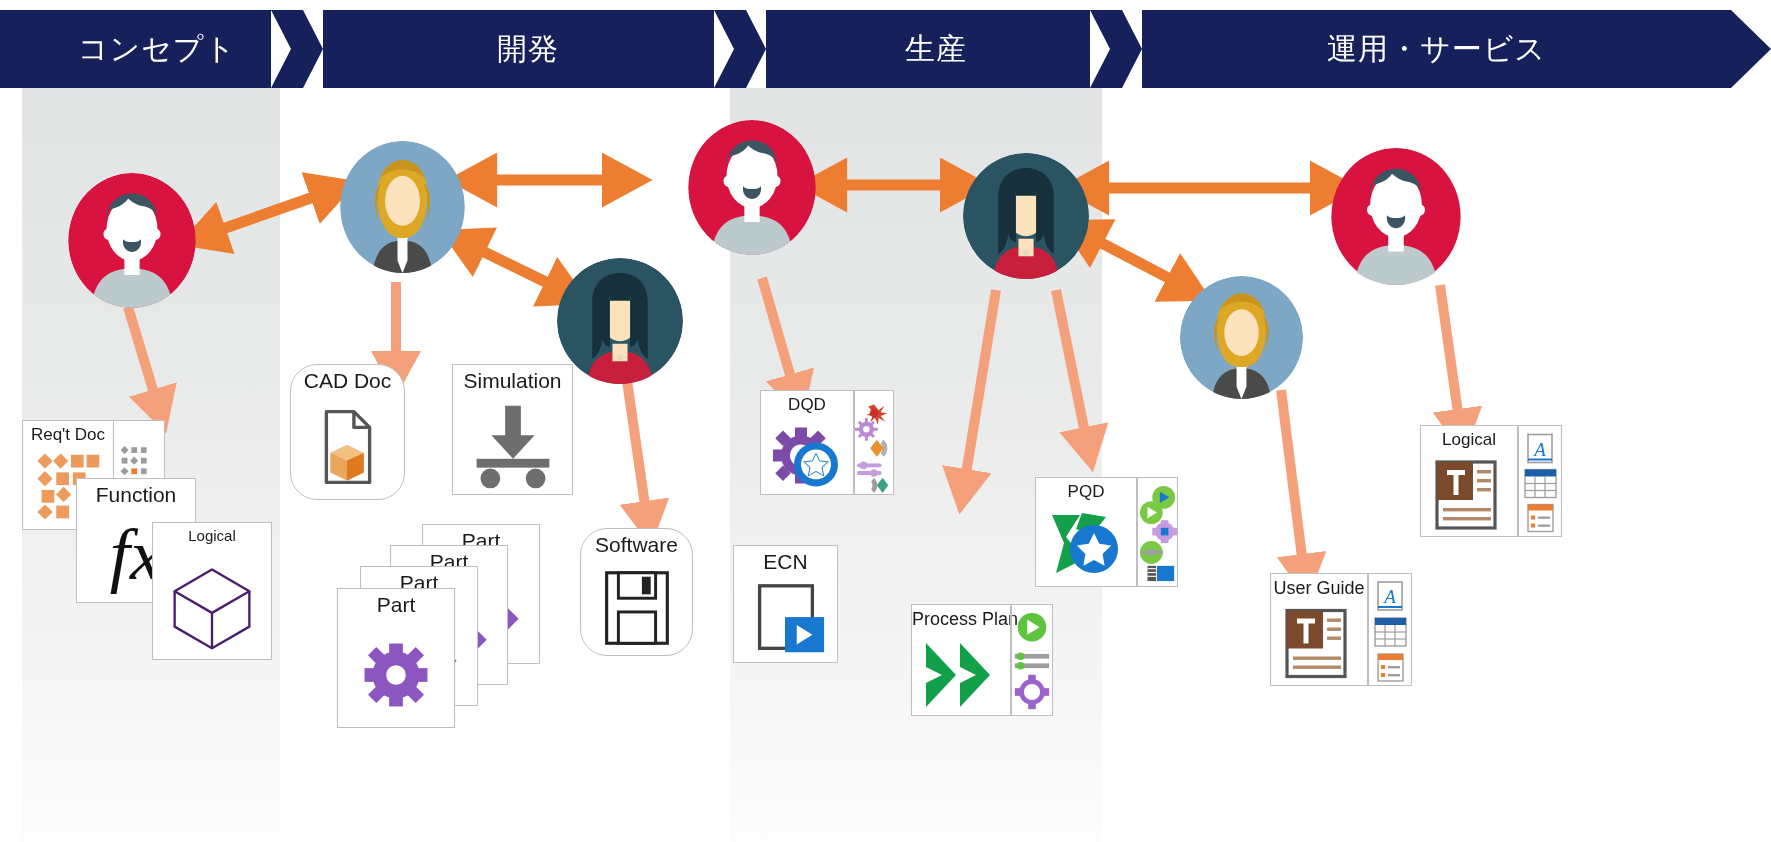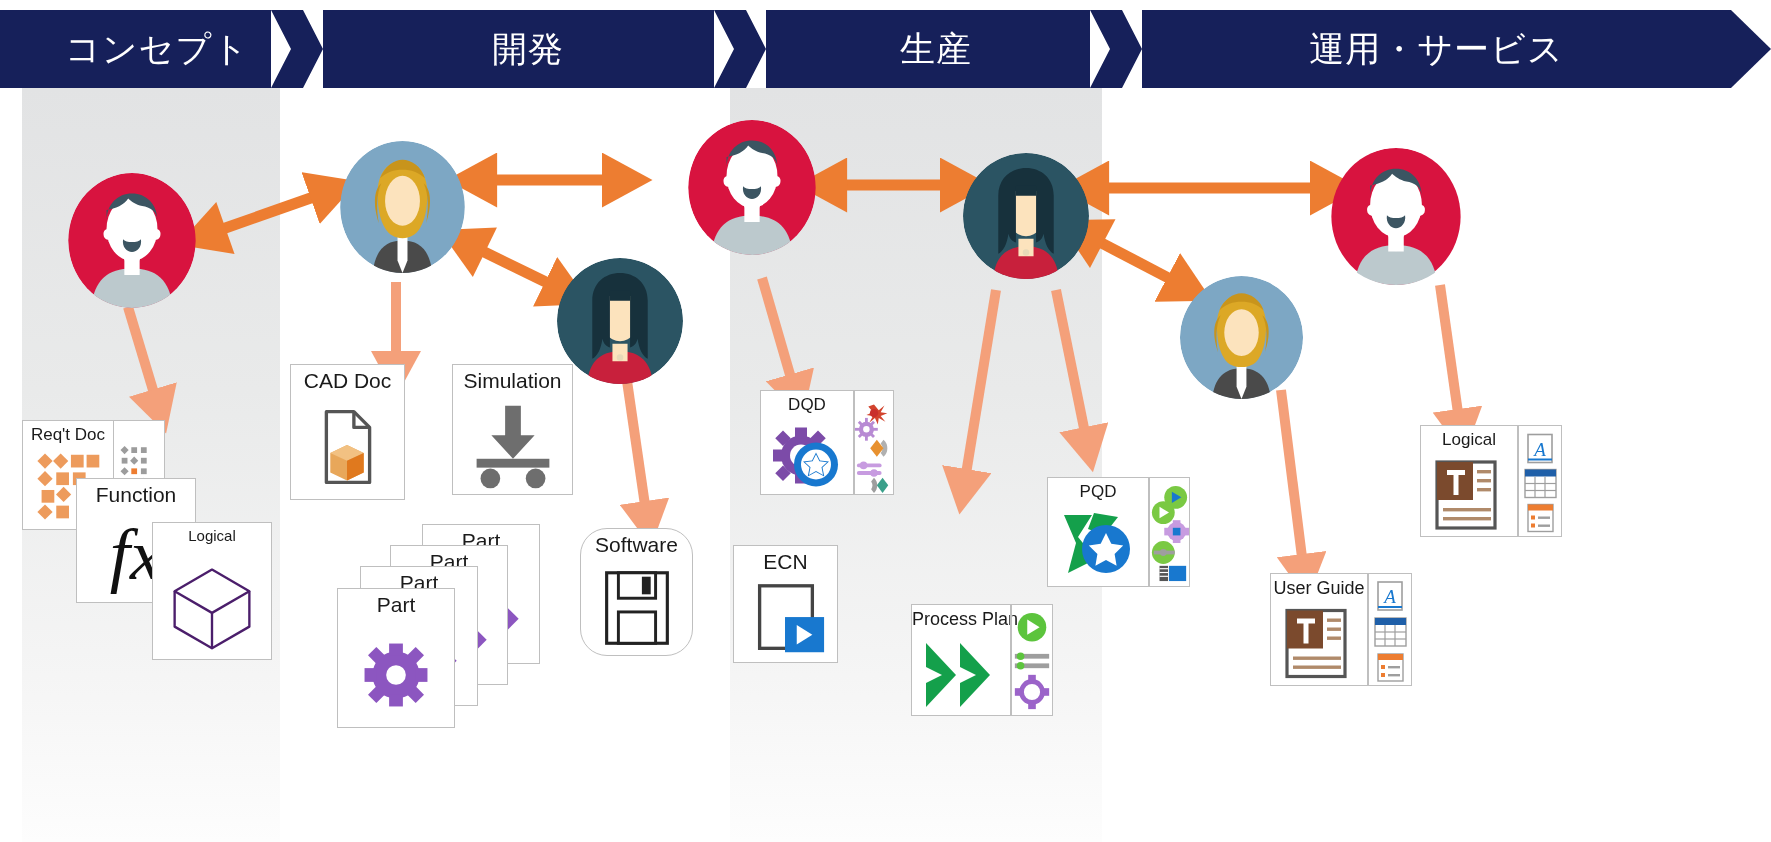--- a/index.html
+++ b/index.html
@@ -20,21 +20,21 @@
   .band.plain{background:#ffffff;}
 
   
   #header{position:absolute;left:0;top:10px;width:1771px;height:78px;}
   .chev{
     position:absolute;top:0;height:78px;
     background:#16205a;
     display:flex;align-items:center;justify-content:center;
   }
   .chev .label{
-    color:#ffffff;font-size:35px;letter-spacing:1px;
+    color:#ffffff;font-size:30px;letter-spacing:1px;
     font-family:"Liberation Sans","DejaVu Sans",sans-serif;
     white-space:nowrap;
   }
   
   .notch{
     position:absolute;top:0;width:52px;height:78px;
     background:#ffffff;
   }
   .notch:before{
     content:"";position:absolute;left:0;top:0;width:52px;height:78px;
@@ -290,21 +290,21 @@
       <svg viewBox="0 0 120 108">
         <g fill="none" stroke="#4B1E6B" stroke-width="2.4" stroke-linejoin="round">
           <path d="M60 18 L98 40 L60 62 L22 40 Z"></path>
           <path d="M22 40 L22 76 L60 98 L98 76 L98 40"></path>
           <path d="M60 62 L60 98"></path>
         </g>
       </svg>
     </div>
   </div>
 
-  <div class="card" style="left:290px;top:364px;width:115px;height:136px;">
+  <div class="card" style="left:290px;top:364px;width:115px;height:136px;border-radius:27px;">
     <div class="ttl">CAD Doc</div>
     <div class="art" style="top:34px;">
       <svg viewBox="0 0 115 100">
         <path d="M36 12 h28 l16 16 v56 h-44 z" fill="#fff" stroke="#555" stroke-width="3.4" stroke-linejoin="round"></path>
         <path d="M64 12 v16 h16" fill="none" stroke="#555" stroke-width="3.4" stroke-linejoin="round"></path>
         <path d="M57 46 L74 54 L74 74 L57 82 L40 74 L40 54 Z" fill="#E8A75A"></path>
         <path d="M57 46 L74 54 L57 62 L40 54 Z" fill="#F2C182"></path>
         <path d="M57 62 L74 54 L74 74 L57 82 Z" fill="#E0791E"></path>
       </svg>
     </div>
@@ -491,21 +491,21 @@
         <g fill="#9B63C9">
           <rect x="17" y="68" width="8" height="7"></rect>
           <rect x="17" y="97" width="8" height="7"></rect>
           <rect x="3" y="82" width="7" height="8"></rect>
           <rect x="32" y="82" width="7" height="8"></rect>
         </g>
       </svg>
     </div>
   </div>
 
-  <div class="card" style="left:1035px;top:477px;width:143px;height:110px;margin-left:12px;">
+  <div class="card" style="left:1035px;top:477px;width:143px;height:110px;">
     <div class="ttl sm" style="left:0;width:100px;">PQD</div>
     <div class="splitline" style="left:100px;"></div>
     <div class="art" style="top:28px;width:100px;">
       <svg viewBox="0 0 100 78">
         <path d="M16 8 L44 8 L30 30 L48 52 L20 66 L28 36 Z" fill="#14A04B"></path>
         <path d="M46 6 L70 10 L56 28 L40 22 Z" fill="#14A04B"></path>
         <circle cx="58" cy="42" r="24" fill="#1878CF"></circle>
         <path d="M58 26 l5.3 10.8 11.9 1.7 -8.6 8.4 2 11.8 -10.6-5.6 -10.6 5.6 2-11.8 -8.6-8.4 11.9-1.7 z" fill="#fff"></path>
       </svg>
     </div>

